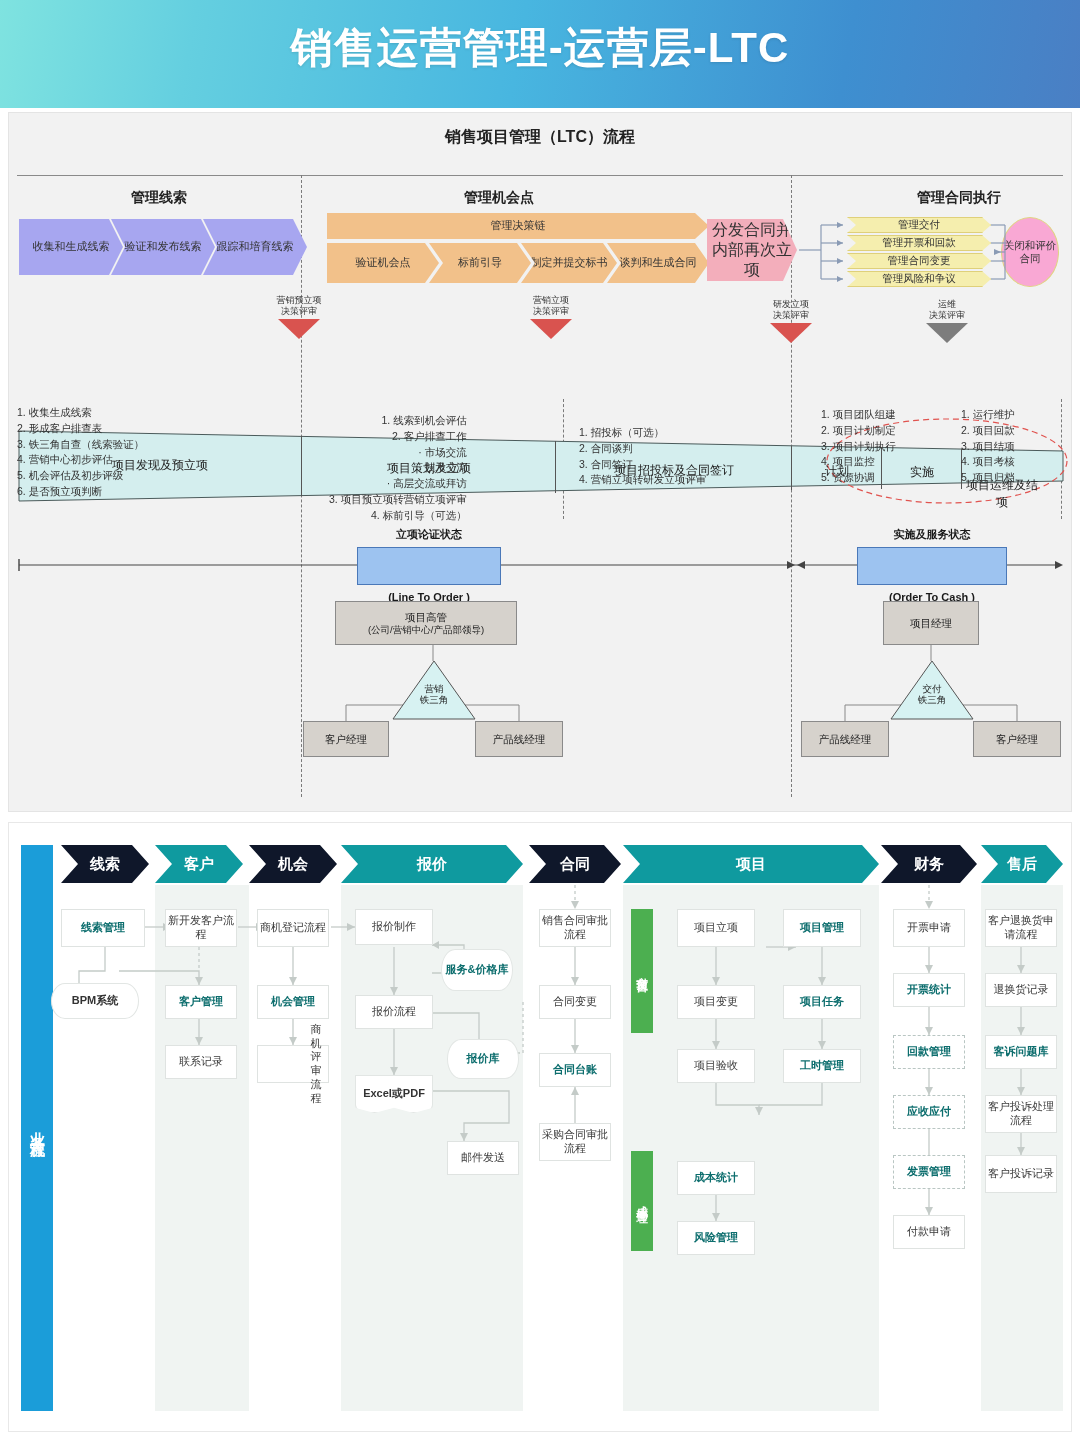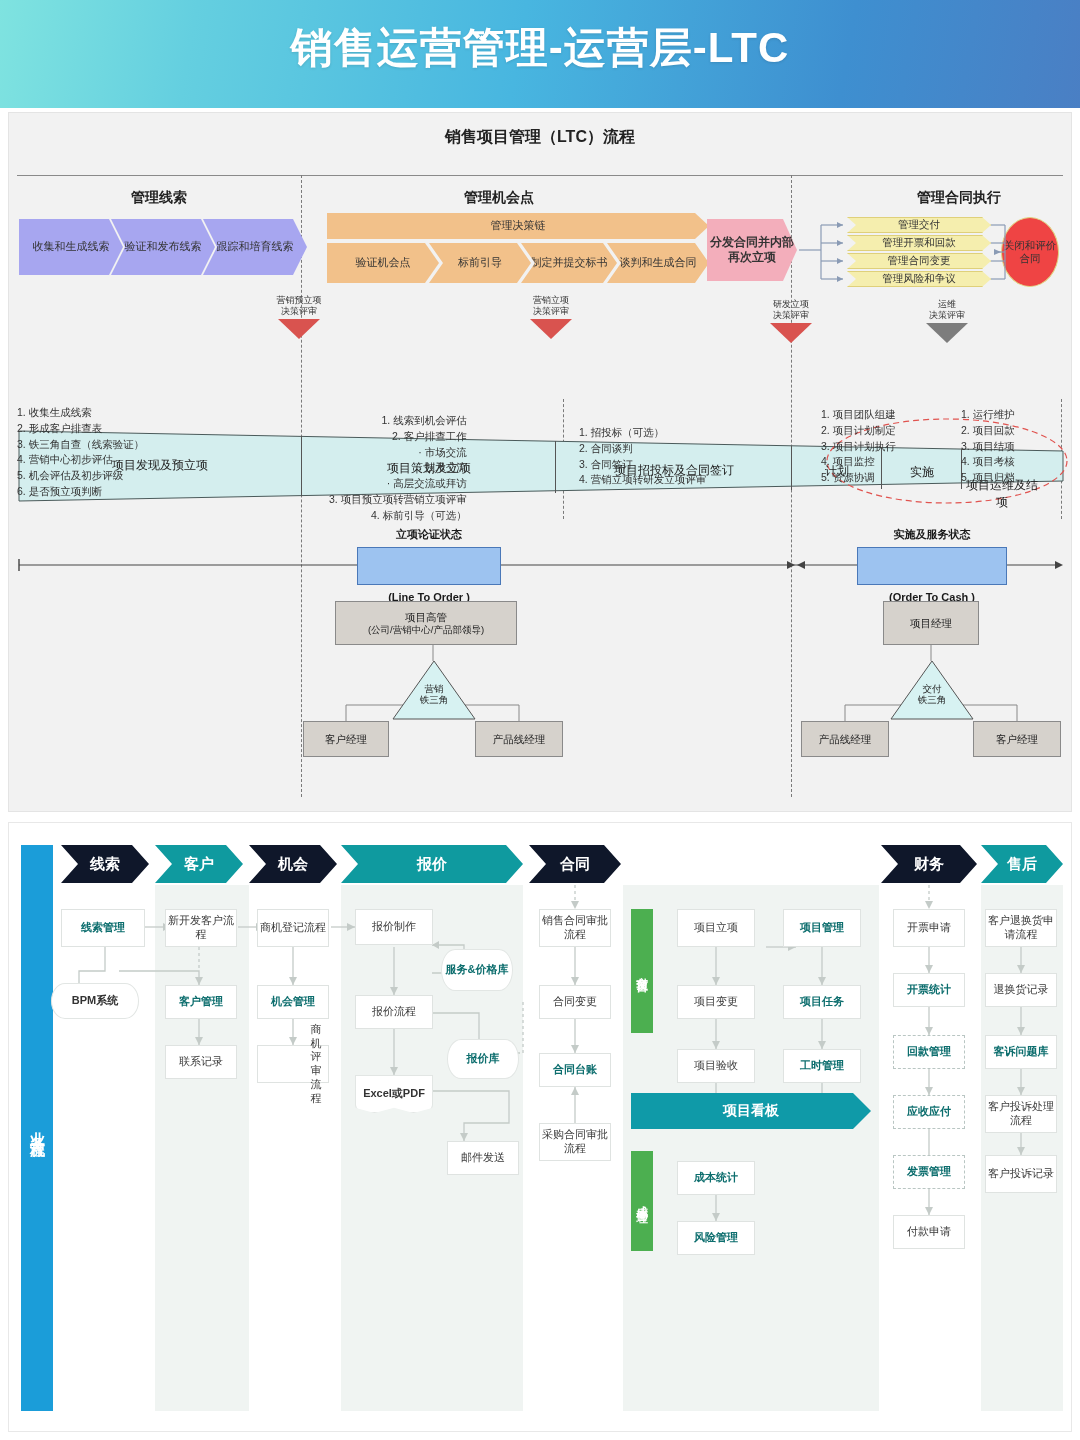--- a/index.html
+++ b/index.html
@@ -44,21 +44,21 @@
   .chev.first { clip-path:polygon(0 0, calc(100% - 14px) 0, 100% 50%, calc(100% - 14px) 100%, 0 100%); }
   .chev-purple { background:#a7a6f0; }
   .chev-orange { background:#f2c18a; }
   .chev-pink   { background:#f3aebb; }
   .flagbox {
     position:absolute; background:#f5eeae; border:1px solid #dfd07a;
     font-size:10.5px; color:#333; display:flex; align-items:center; justify-content:center;
     clip-path:polygon(0 0, calc(100% - 9px) 0, 100% 50%, calc(100% - 9px) 100%, 0 100%, 9px 50%);
   }
   .ellipse-end {
-    position:absolute; background:#ef4444; border:1px solid #e0d483; border-radius:50%;
+    position:absolute; background:#f9a8d4; border:1px solid #e0d483; border-radius:50%;
     display:flex; align-items:center; justify-content:center;
     font-size:10.5px; color:#333; text-align:center; line-height:1.25;
   }
   
   .gate { position:absolute; text-align:center; font-size:9px; color:#333; line-height:1.2;}
   .gate .tri {
     margin:2px auto 0; width:0; height:0;
     border-left:21px solid transparent; border-right:21px solid transparent;
   }
   .tri-red  { border-top:20px solid #d9534f; }
@@ -158,21 +158,21 @@
   <div class="chev chev-purple" style="left:102px; top:106px; width:104px; height:56px;">验证和发布线索</div>
   <div class="chev chev-purple" style="left:194px; top:106px; width:104px; height:56px;">跟踪和培育线索</div>
 
   <div class="chev chev-orange first" style="left:318px; top:100px; width:382px; height:26px; font-size:11px;">管理决策链</div>
 
   <div class="chev chev-orange first" style="left:318px; top:130px; width:112px; height:40px;">验证机会点</div>
   <div class="chev chev-orange" style="left:420px; top:130px; width:102px; height:40px;">标前引导</div>
   <div class="chev chev-orange" style="left:512px; top:130px; width:96px; height:40px;">制定并提交标书</div>
   <div class="chev chev-orange" style="left:598px; top:130px; width:102px; height:40px;">谈判和生成合同</div>
 
-  <div class="chev chev-pink first" style="left:698px; top:106px; width:90px; height:62px; font-size:12px;font-weight:bold;">分发合同并内部再次立项</div>
+  <div class="chev chev-pink first" style="left:698px; top:106px; width:90px; height:62px; font-size:16px;">分发合同并内部再次立项</div>
 
   <div class="flagbox" style="left:838px; top:104px; width:144px; height:16px;">管理交付</div>
   <div class="flagbox" style="left:838px; top:122px; width:144px; height:16px;">管理开票和回款</div>
   <div class="flagbox" style="left:838px; top:140px; width:144px; height:16px;">管理合同变更</div>
   <div class="flagbox" style="left:838px; top:158px; width:144px; height:16px;">管理风险和争议</div>
 
   <div class="ellipse-end" style="left:992px; top:104px; width:58px; height:70px;">关闭和评价合同</div>
 
   <svg class="ov" width="1064" height="700">
     <g stroke="#8a9bb5" stroke-width="1.2" fill="none">
@@ -344,20 +344,21 @@
   <div class="colband" style="left:146px; top:62px; width:94px; height:526px;"></div>
   <div class="colband" style="left:332px; top:62px; width:182px; height:526px;"></div>
   <div class="colband" style="left:614px; top:62px; width:256px; height:526px;"></div>
   <div class="colband" style="left:972px; top:62px; width:82px; height:526px;"></div>
 
   <div class="bchev blue" style="left:52px;  top:22px; width:88px;  height:38px;">线索</div>
   <div class="bchev teal" style="left:146px; top:22px; width:88px;  height:38px;">客户</div>
   <div class="bchev blue" style="left:240px; top:22px; width:88px;  height:38px;">机会</div>
   <div class="bchev teal" style="left:332px; top:22px; width:182px; height:38px;">报价</div>
   <div class="bchev blue" style="left:520px; top:22px; width:92px;  height:38px;">合同</div>
+  <div class="bchev teal" style="left:614px; top:22px; width:256px; height:38px;">项目</div>
   <div class="bchev blue" style="left:872px; top:22px; width:96px;  height:38px;">财务</div>
   <div class="bchev teal" style="left:972px; top:22px; width:82px;  height:38px;">售后</div>
 
   <svg class="ov" width="1064" height="610">
     <g stroke="#c4cbc8" stroke-width="1.3" fill="none">
       <path d="M136 104 L162 104"></path>
         <path d="M229 104 L255 104"></path>
         <path d="M322 104 L346 104"></path>
       <path d="M96 124 L96 148 L70 148 L70 160"></path>
       <path d="M110 148 L190 148 L190 162"></path>
@@ -456,21 +457,20 @@
   <div class="node" style="left:530px; top:300px; width:72px; height:38px;">采购合同审批流程</div>
 
   <div class="greenbar" style="left:622px; top:86px; width:22px; height:124px;">交付项目</div>
   <div class="greenbar" style="left:622px; top:328px; width:22px; height:100px;">成本管理</div>
   <div class="node" style="left:668px; top:86px; width:78px; height:38px;">项目立项</div>
   <div class="node bold" style="left:774px; top:86px; width:78px; height:38px;">项目管理</div>
   <div class="node" style="left:668px; top:162px; width:78px; height:34px;">项目变更</div>
   <div class="node bold" style="left:774px; top:162px; width:78px; height:34px;">项目任务</div>
   <div class="node" style="left:668px; top:226px; width:78px; height:34px;">项目验收</div>
   <div class="node bold" style="left:774px; top:226px; width:78px; height:34px;">工时管理</div>
-  <div class="tealchev" style="left:622px; top:270px; width:240px; height:36px;">项目看板</div>
   <div class="node bold" style="left:668px; top:338px; width:78px; height:34px;">成本统计</div>
   <div class="node bold" style="left:668px; top:398px; width:78px; height:34px;">风险管理</div>
 
   <div class="node" style="left:884px; top:86px; width:72px; height:38px;">开票申请</div>
   <div class="node bold" style="left:884px; top:150px; width:72px; height:34px;">开票统计</div>
   <div class="node dash bold" style="left:884px; top:212px; width:72px; height:34px;">回款管理</div>
   <div class="node dash bold" style="left:884px; top:272px; width:72px; height:34px;">应收应付</div>
   <div class="node dash bold" style="left:884px; top:332px; width:72px; height:34px;">发票管理</div>
   <div class="node" style="left:884px; top:392px; width:72px; height:34px;">付款申请</div>
 

